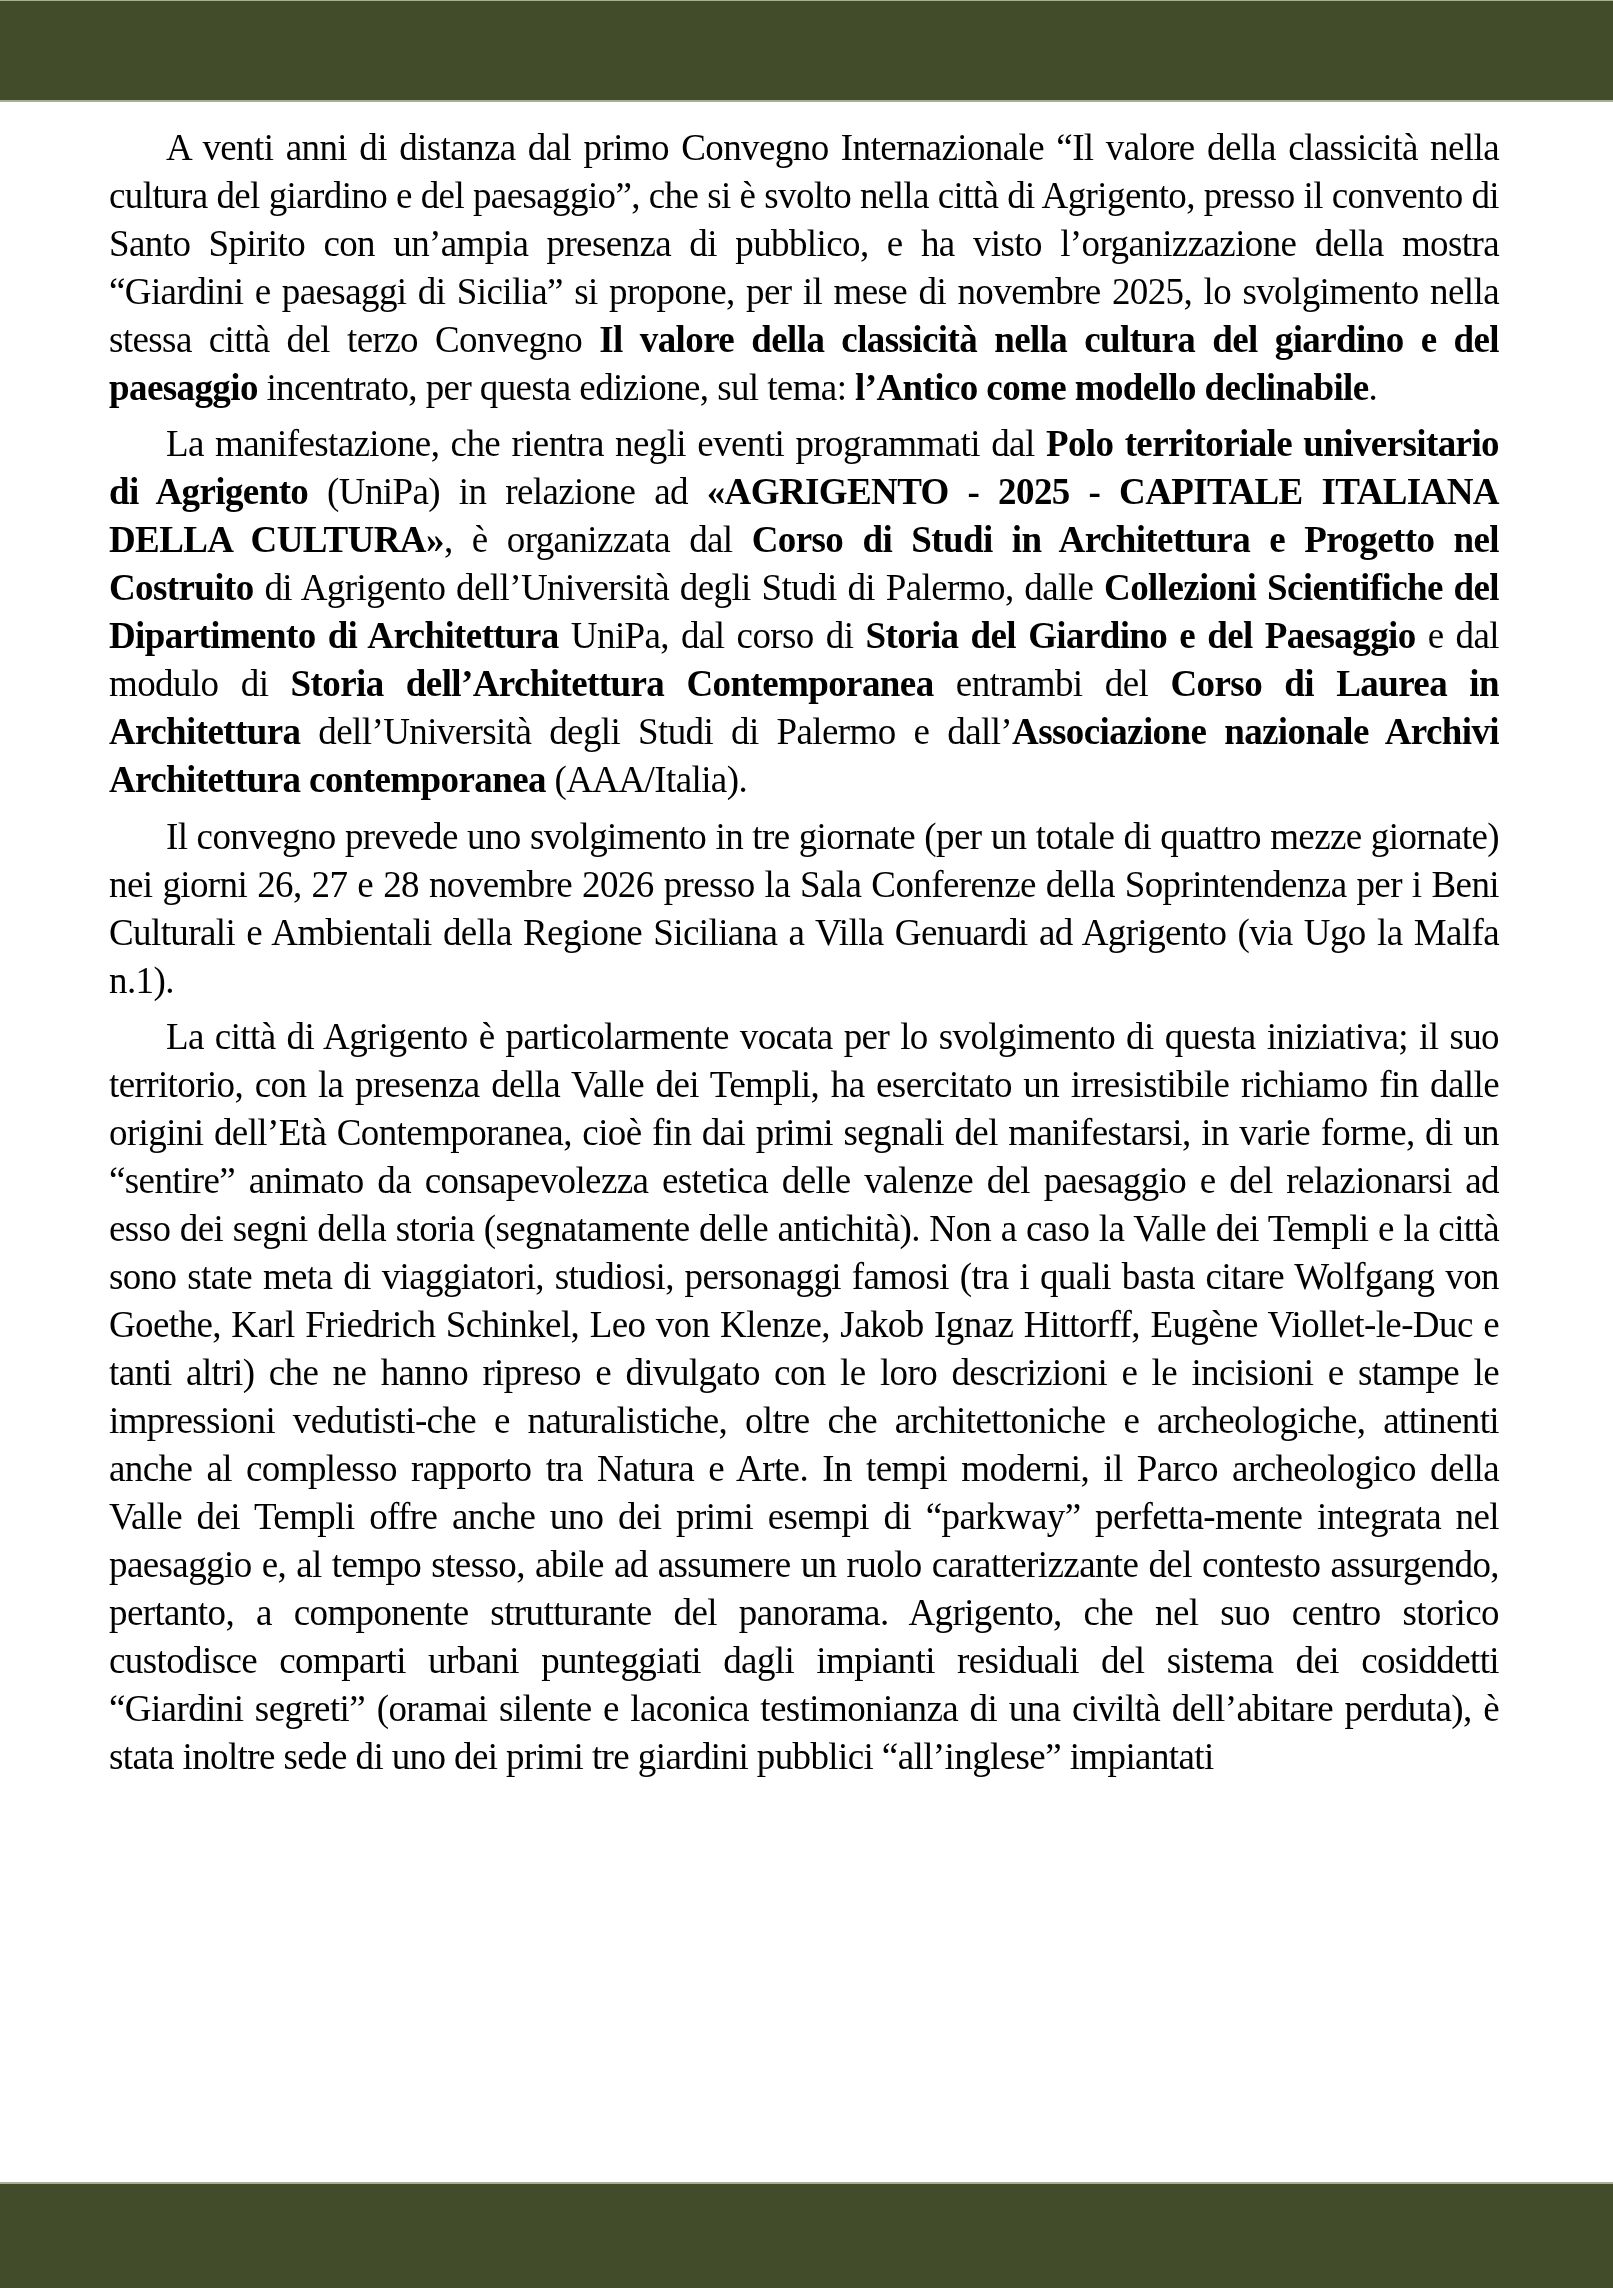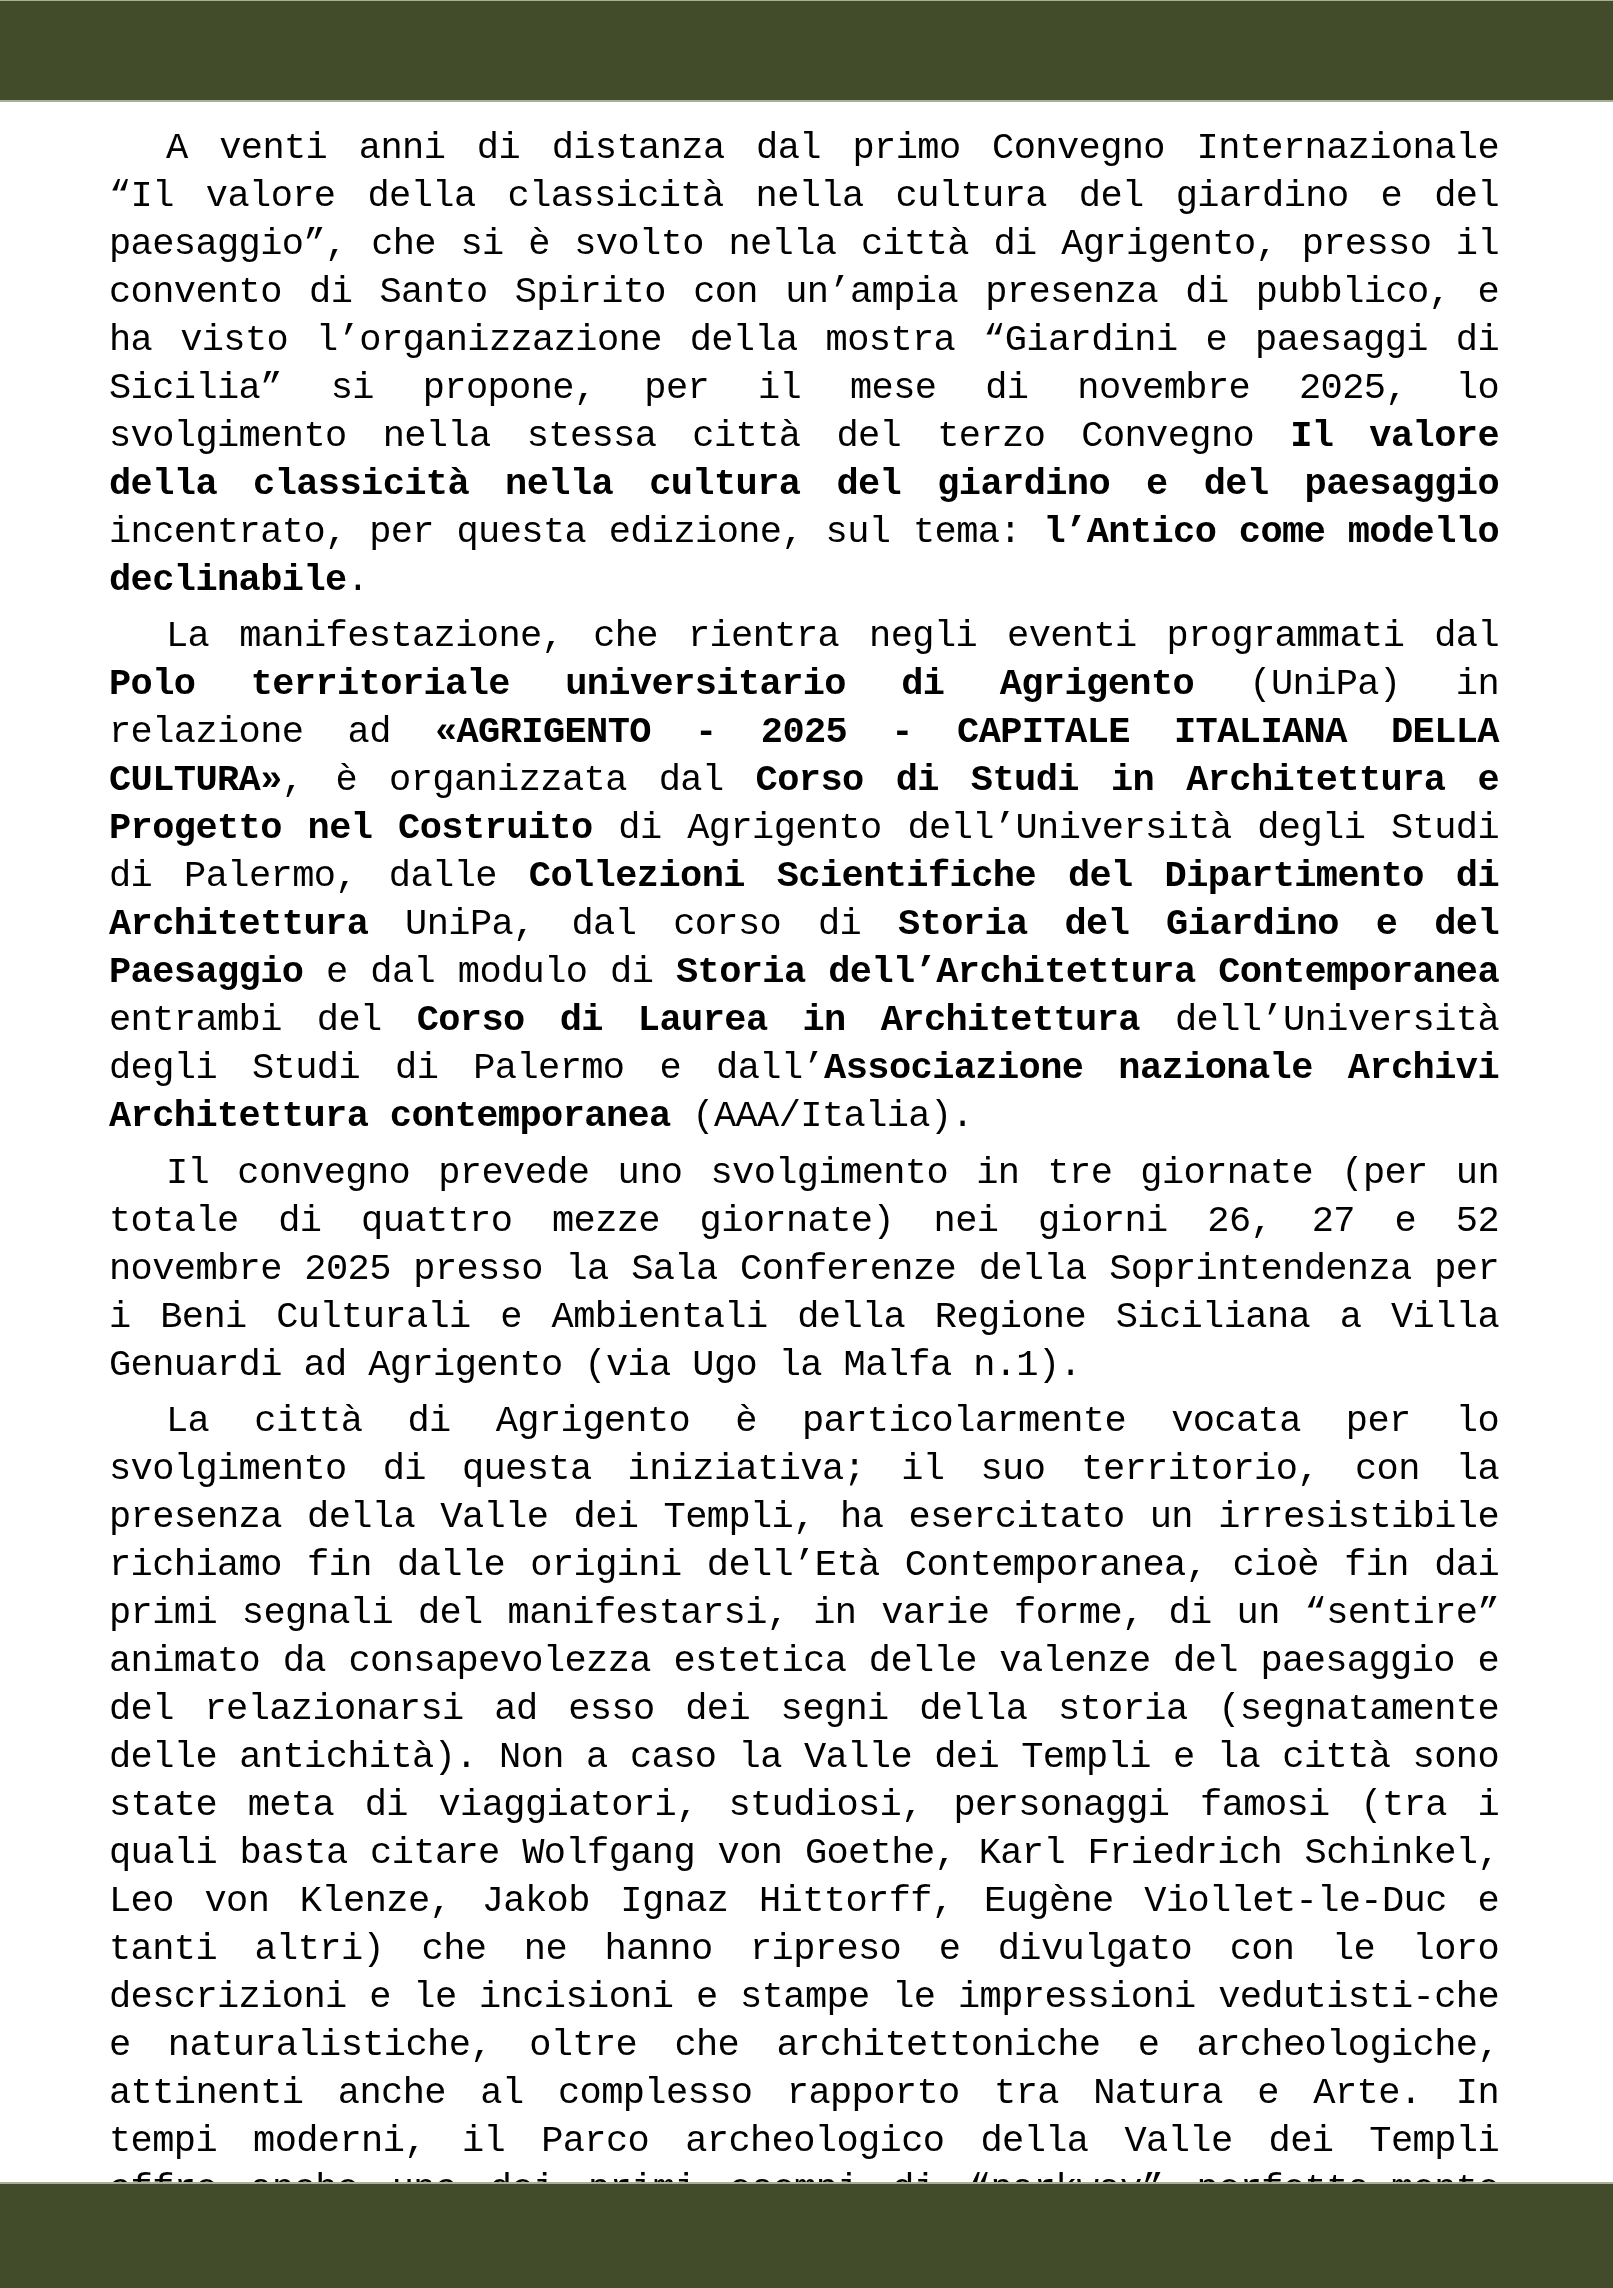--- a/index.html
+++ b/index.html
@@ -32,21 +32,21 @@
     border-top: 2.8px solid #a9ae94;
     box-sizing: border-box;
   }
   .content {
     position: absolute;
     left: 109px;
     top: 124px;
     width: 1390px;
   }
   .para {
-    font-family: Liberation Mono, monospace;
+    font-family: Liberation Serif, serif;
     font-size: 37px;
     line-height: 48px;
     color: #000000;
     text-align: justify;
     text-indent: 57px;
     margin: 0 0 8.3px 0;
     letter-spacing: -0.6px;
     word-spacing: 0px;
     font-stretch: condensed;
     transform-origin: left top;
@@ -63,21 +63,21 @@
 <div class="content">
   <p class="para">
     <span>A venti anni di distanza dal primo Convegno Internazionale “Il valore della classicità nella cultura del giardino e del paesaggio”, che si è svolto nella città di Agrigento, presso il convento di Santo Spirito con un’ampia presenza di pubblico, e ha visto l’organizzazione della mostra “Giardini e paesaggi di Sicilia” si propone, per il mese di novembre 2025, lo svolgimento nella stessa città del terzo Convegno </span><b>Il valore della classicità nella cultura del giardino e del paesaggio</b><span> incentrato, per questa edizione, sul tema: </span><b>l’Antico come modello declinabile</b><span>.</span>
   </p>
 
   <p class="para">
     <span>La manifestazione, che rientra negli eventi programmati dal </span><b>Polo territoriale universitario di Agrigento</b><span> (UniPa) in relazione ad </span><b>«AGRIGENTO - 2025 - CAPITALE ITALIANA DELLA CULTURA»</b><span>, è organizzata dal </span><b>Corso di Studi in Architettura e Progetto nel Costruito</b><span> di Agrigento dell’Università degli Studi di Palermo, dalle </span><b>Collezioni Scientifiche del Dipartimento di Architettura</b><span> UniPa, dal corso di </span><b>Storia del Giardino e del Paesaggio</b><span> e dal modulo di </span><b>Storia dell’Architettura Contemporanea</b><span> entrambi del </span><b>Corso di Laurea in Architettura</b><span> dell’Università degli Studi di Palermo e dall’</span><b>Associazione nazionale Archivi Architettura contemporanea</b><span> (AAA/Italia).</span>
   </p>
 
   <p class="para">
-    <span>Il convegno prevede uno svolgimento in tre giornate (per un totale di quattro mezze giornate) nei giorni 26, 27 e 52 novembre 2025 presso la Sala Conferenze della Soprintendenza per i Beni Culturali e Ambientali della Regione Siciliana a Villa Genuardi ad Agrigento (via Ugo la Malfa n.1).</span>
+    <span>Il convegno prevede uno svolgimento in tre giornate (per un totale di quattro mezze giornate) nei giorni 26, 27 e 28 novembre 2026 presso la Sala Conferenze della Soprintendenza per i Beni Culturali e Ambientali della Regione Siciliana a Villa Genuardi ad Agrigento (via Ugo la Malfa n.1).</span>
   </p>
 
   <p class="para">
     <span>La città di Agrigento è particolarmente vocata per lo svolgimento di questa iniziativa; il suo territorio, con la presenza della Valle dei Templi, ha esercitato un irresistibile richiamo fin dalle origini dell’Età Contemporanea, cioè fin dai primi segnali del manifestarsi, in varie forme, di un “sentire” animato da consapevolezza estetica delle valenze del paesaggio e del relazionarsi ad esso dei segni della storia (segnatamente delle antichità). Non a caso la Valle dei Templi e la città sono state meta di viaggiatori, studiosi, personaggi famosi (tra i quali basta citare Wolfgang von Goethe, Karl Friedrich Schinkel, Leo von Klenze, Jakob Ignaz Hittorff, Eugène Viollet-le-Duc e tanti altri) che ne hanno ripreso e divulgato con le loro descrizioni e le incisioni e stampe le impressioni vedutisti-che e naturalistiche, oltre che architettoniche e archeologiche, attinenti anche al complesso rapporto tra Natura e Arte. In tempi moderni, il Parco archeologico della Valle dei Templi offre anche uno dei primi esempi di “parkway” perfetta-mente integrata nel paesaggio e, al tempo stesso, abile ad assumere un ruolo caratterizzante del contesto assurgendo, pertanto, a componente strutturante del panorama. Agrigento, che nel suo centro storico custodisce comparti urbani punteggiati dagli impianti residuali del sistema dei cosiddetti “Giardini segreti” (oramai silente e laconica testimonianza di una civiltà dell’abitare perduta), è stata inoltre sede di uno dei primi tre giardini pubblici “all’inglese” impiantati</span>
   </p>
 </div>
 
 <div class="band band-bottom"></div>
 
 

